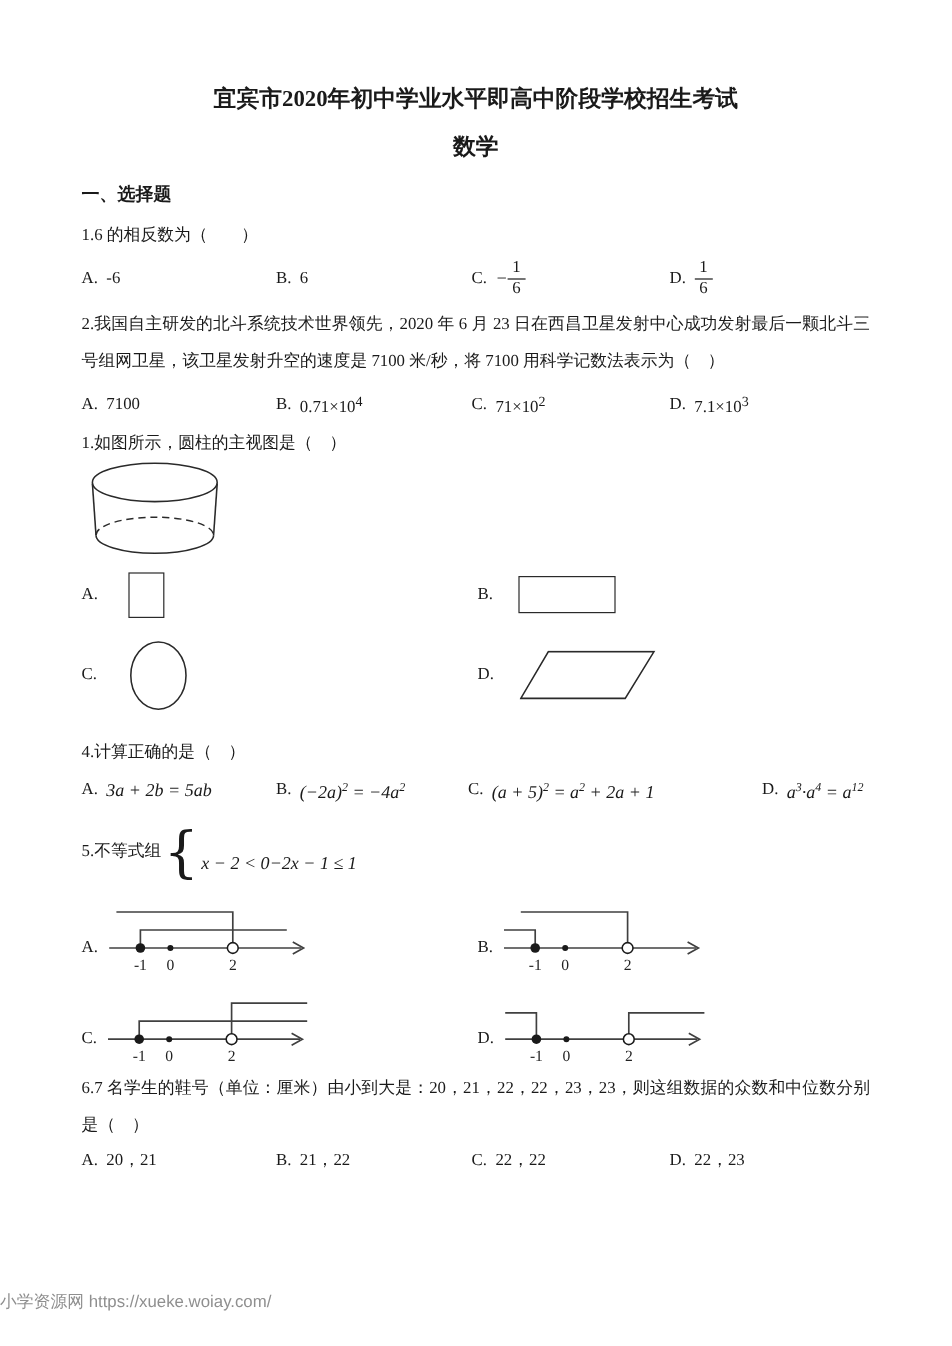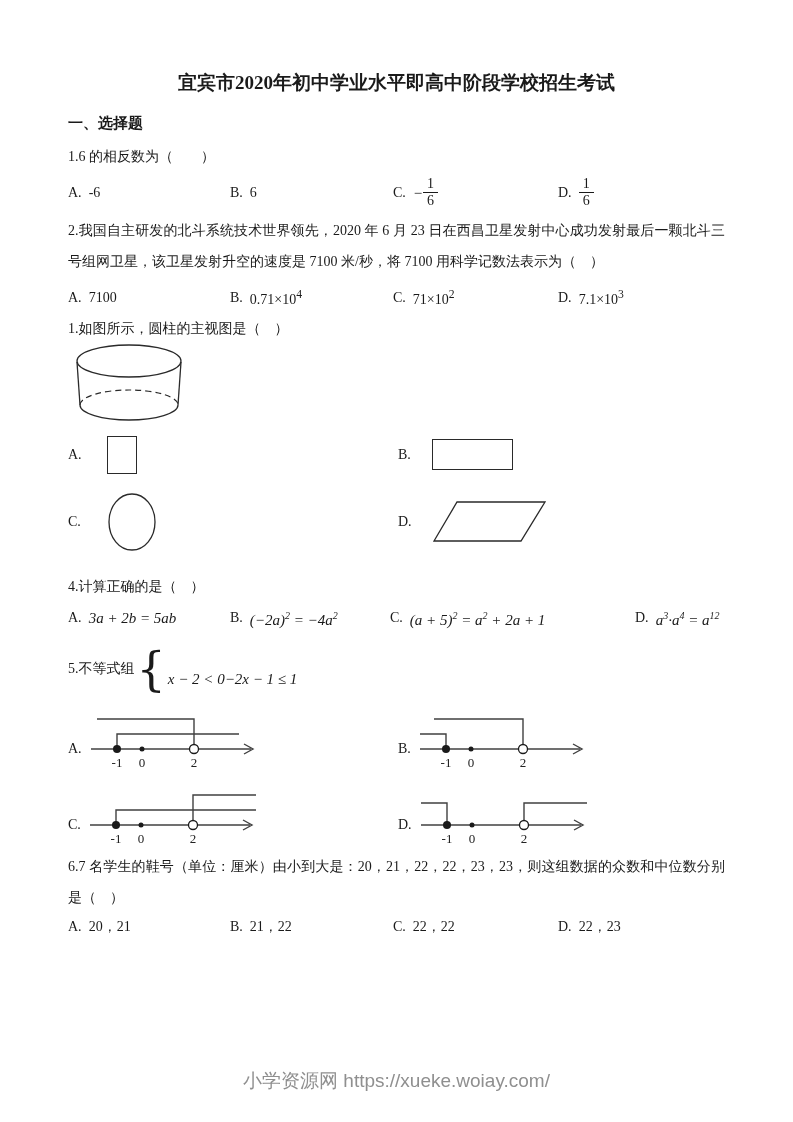--- a/index.html
+++ b/index.html
@@ -39,31 +39,32 @@
   .sys-stack{display:inline-flex;flex-direction:row;font-size:15px;line-height:1.55;margin-right:6px;margin-top:20px;}
   .nl-grid{display:grid;grid-template-columns:330px 1fr;margin-top:12px;}
   .nl-grid2{display:grid;grid-template-columns:330px 1fr;margin-top:6px;}
   .nl-opt{display:flex;align-items:flex-end;}
   .nl-opt .opt-label{margin-bottom:16px;}
   .nl{stroke:#404040;stroke-width:1.4;fill:none;}
   .nl-text{font-family:"Liberation Serif","DejaVu Serif",serif;font-size:13px;fill:#222;}
   .cyl{margin:2px 0 0 6px;display:block;}
   .footer{
     position:absolute;left:0;bottom:28px;width:100%;
-    text-align:center;color:#8f8f8f;
+    text-align:left;color:#8f8f8f;
     font-family:"Liberation Sans","DejaVu Sans",sans-serif;
-    font-size:19px;
+    font-size:14px;
   }
 </style>
 </head>
 <body>
 
 <div class="page">
 
   <div class="title1">宜宾市2020年初中学业水平即高中阶段学校招生考试</div>
+  <div class="title2">数学</div>
   <div class="section-head">一、选择题</div>
 
   <div>
     <div class="qtext">1.6 的相反数为（　　）</div>
     <div class="opts opts-4">
       <span class="opt">
         <span class="opt-label">A.</span>
         <span>-6</span>
       </span>
       <span class="opt">

